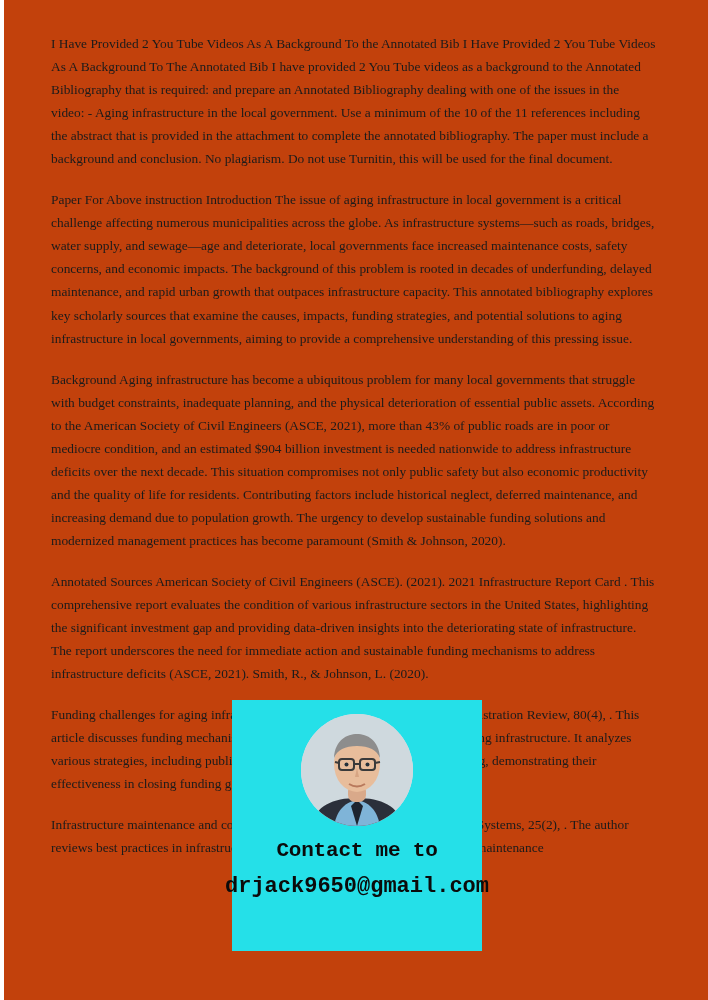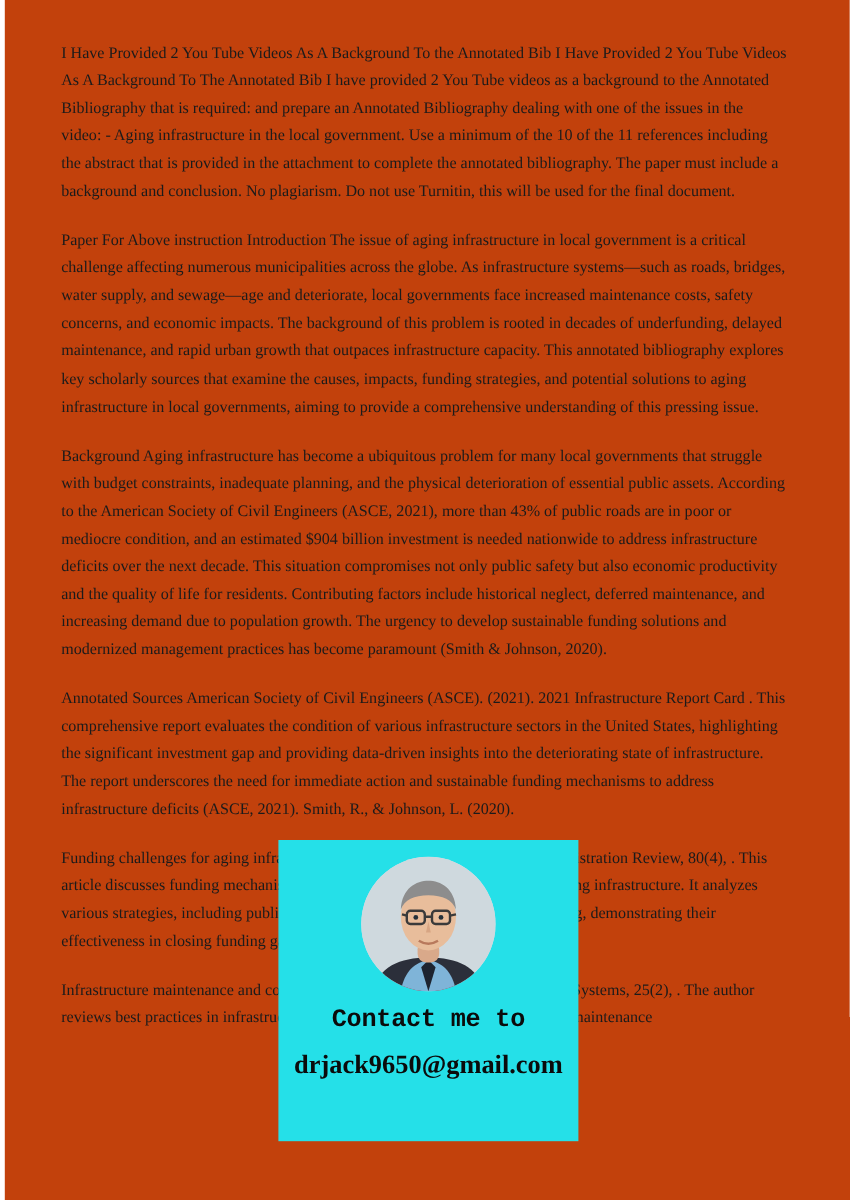--- a/index.html
+++ b/index.html
@@ -66,21 +66,21 @@
     font-family: Liberation Mono, monospace;
     font-weight: bold;
     color: #0b0b0b;
     font-size: 21px;
     line-height: 1.28;
     letter-spacing: -0.2px;
   }
   .overlay-email {
     margin-top: 9px;
     text-align: center;
-    font-family: Liberation Serif, serif;
+    font-family: Liberation Mono, monospace;
     font-weight: bold;
     color: #0b0b0b;
     font-size: 22px;
   }
   .ol-line { display: block; }
 </style>
 </head>
 <body>
 
 <div class="page">

